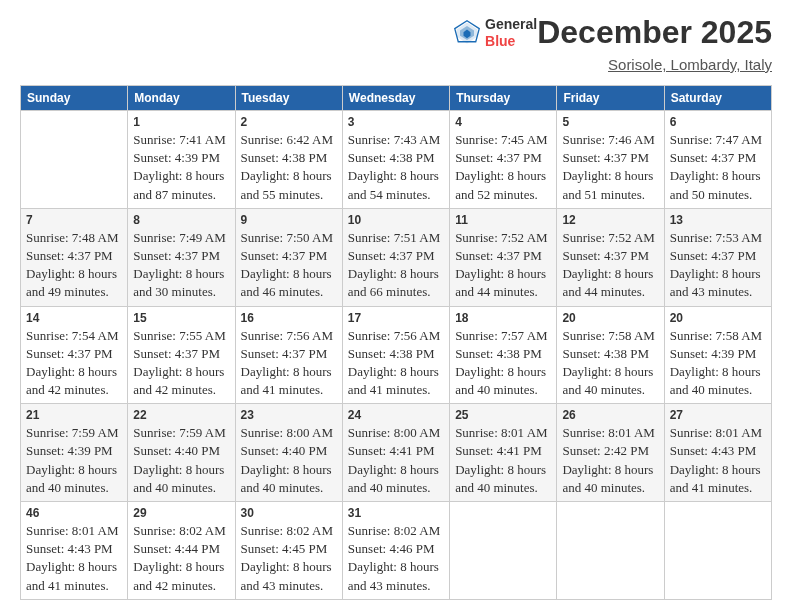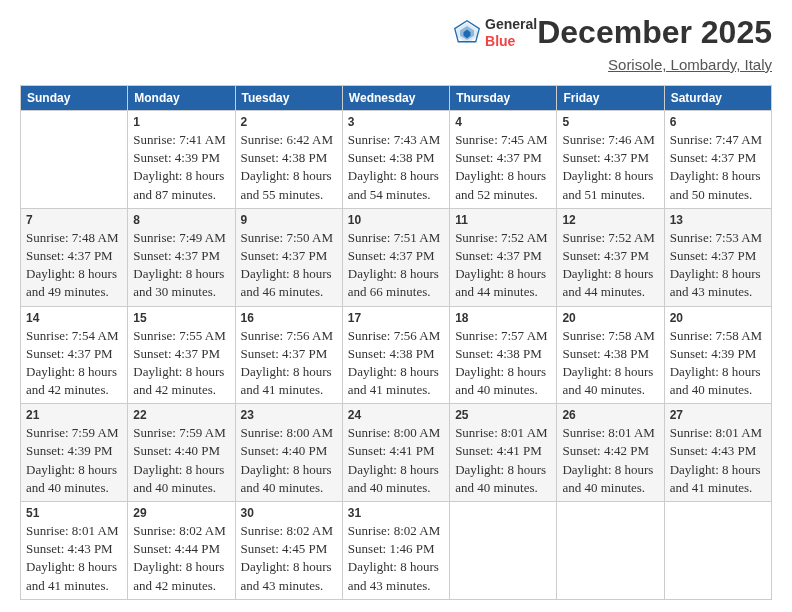--- a/index.html
+++ b/index.html
@@ -339,36 +339,36 @@
           <div class="day-detail">
             <span>Sunrise: 8:01 AM</span><br>
             <span>Sunset: 4:41 PM</span><br>
             <span>Daylight: 8 hours and 40 minutes.</span>
           </div>
         </td>
           <td>
           <span class="day-number">26</span>
           <div class="day-detail">
             <span>Sunrise: 8:01 AM</span><br>
-            <span>Sunset: 4:42 PM</span><br>
+            <span>Sunset: 2:42 PM</span><br>
             <span>Daylight: 8 hours and 40 minutes.</span>
           </div>
         </td>
           <td>
           <span class="day-number">27</span>
           <div class="day-detail">
             <span>Sunrise: 8:01 AM</span><br>
             <span>Sunset: 4:43 PM</span><br>
             <span>Daylight: 8 hours and 41 minutes.</span>
           </div>
         </td>
         </tr>
         <tr>
           <td>
-          <span class="day-number">51</span>
+          <span class="day-number">46</span>
           <div class="day-detail">
             <span>Sunrise: 8:01 AM</span><br>
             <span>Sunset: 4:43 PM</span><br>
             <span>Daylight: 8 hours and 41 minutes.</span>
           </div>
         </td>
           <td>
           <span class="day-number">29</span>
           <div class="day-detail">
             <span>Sunrise: 8:02 AM</span><br>
@@ -381,21 +381,21 @@
           <div class="day-detail">
             <span>Sunrise: 8:02 AM</span><br>
             <span>Sunset: 4:45 PM</span><br>
             <span>Daylight: 8 hours and 43 minutes.</span>
           </div>
         </td>
           <td>
           <span class="day-number">31</span>
           <div class="day-detail">
             <span>Sunrise: 8:02 AM</span><br>
-            <span>Sunset: 1:46 PM</span><br>
+            <span>Sunset: 4:46 PM</span><br>
             <span>Daylight: 8 hours and 43 minutes.</span>
           </div>
         </td>
           <td class="empty-cell"></td>
           <td class="empty-cell"></td>
           <td class="empty-cell"></td>
         </tr>
       </tbody>
   </table>
 </div>

